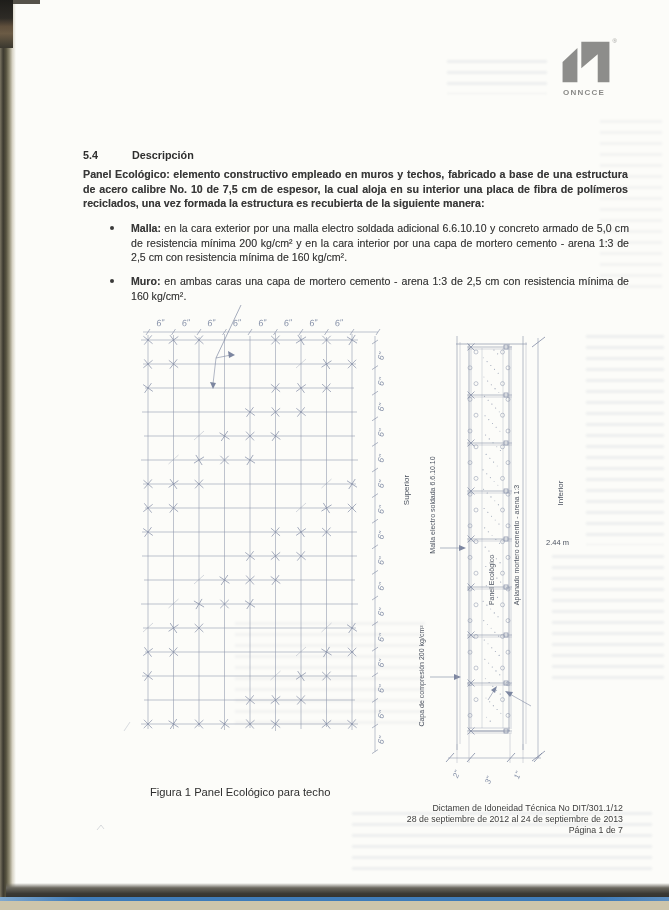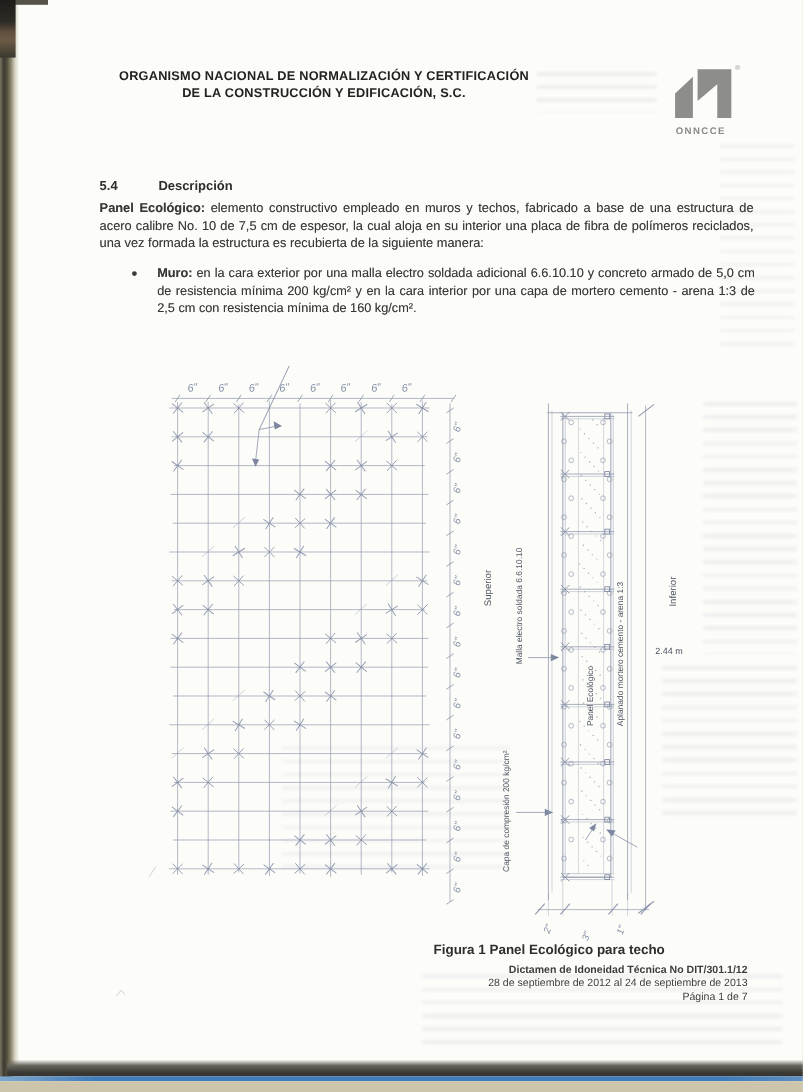--- a/index.html
+++ b/index.html
@@ -15,75 +15,75 @@
     background:linear-gradient(180deg,rgba(252,252,249,0) 0%,#6a675e 35%,#3b3a35 75%,#343330 100%);}
   .edge-blue{left:0;right:0;top:897px;height:4px;z-index:6;
     background:linear-gradient(90deg,#7fa8cf,#3f7cba 12%,#3f7cba 90%,#5e8fc0);}
   .edge-tan{left:0;right:0;top:901px;height:9px;background:#cdc5ab;z-index:6;}
   
   .ghost{position:absolute;z-index:1;opacity:.10;filter:blur(1.3px);pointer-events:none;
     background:repeating-linear-gradient(180deg,#77809a 0 3px,transparent 3px 11px);}
   
   .org-title{left:90px;top:58px;width:360px;text-align:center;font-weight:bold;
     font-size:10.6px;line-height:13.6px;letter-spacing:.2px;color:#222;z-index:3;}
-  .logo{left:555px;top:57px;width:58px;z-index:3;text-align:center;}
+  .logo{left:555px;top:41px;width:58px;z-index:3;text-align:center;}
   .logo-reg{position:absolute;right:-4px;top:-3px;font-size:6px;color:#9a9a98;}
   .logo-text{font-size:8px;font-weight:bold;letter-spacing:1.2px;color:#8a8a88;margin-top:1px;}
   
   .heading{left:83px;z-index:3;font-weight:bold;font-size:10.8px;color:#2e2e2e;}
   .hnum{display:inline-block;width:49px;}
   .para{left:83px;top:167px;width:545px;font-size:10.7px;line-height:14.6px;
-    text-align:justify;z-index:3;color:#383838;text-shadow:0 0 .4px rgba(50,50,50,.45);}
+    text-align:justify;z-index:3;color:#383838;text-shadow:0 0 .4px rgba(50,50,50,.45);font-weight:bold;}
   .bullet{left:83px;width:546px;z-index:3;font-size:10.6px;line-height:14.5px;
     color:#383838;text-shadow:0 0 .4px rgba(50,50,50,.45);}
   .dot{position:absolute;left:27px;top:5px;width:4px;height:4px;border-radius:50%;background:#3a3a3a;}
   .btext{display:block;margin-left:48px;text-align:justify;}
-  .caption{left:150px;top:786px;width:404px;text-align:right;font-weight:bold;
+  .caption{left:150px;top:786px;width:404px;text-align:left;font-weight:normal;
     font-size:11.2px;color:#2e2e2e;z-index:3;}
   .footer{right:46px;top:803px;text-align:right;font-size:8.8px;line-height:10.8px;
     color:#3c3c3c;z-index:3;}
-  .footer .f1{font-weight:bold;}
+  .footer .f1{font-weight:normal;}
   svg.fig{position:absolute;left:0;top:0;width:669px;height:910px;z-index:2;
     font-family:"Liberation Sans",sans-serif;}
 </style>
 </head>
 <body>
 
 <div class="sheet">
 
   <div class="ghost" style="left:447px;top:60px;width:100px;height:34px;"></div>
   <div class="ghost" style="left:600px;top:120px;width:62px;height:170px;opacity:.07;"></div>
   <div class="ghost" style="left:586px;top:335px;width:78px;height:210px;"></div>
   <div class="ghost" style="left:552px;top:555px;width:112px;height:130px;"></div>
   <div class="ghost" style="left:235px;top:622px;width:190px;height:105px;opacity:.07;"></div>
   <div class="ghost" style="left:352px;top:812px;width:300px;height:62px;"></div>
 
-  <div class="abs org-title">
-    <div>ORGANISMO NACIONAL DE NORMALIZACIÓN Y CERTIFICACIÓN</div>
-    <div>DE LA CONSTRUCCIÓN Y EDIFICACIÓN, S.C.</div>
-  </div>
 
   <div class="abs logo">
     <span class="logo-reg">®</span>
     <svg width="50" height="42" viewBox="0 0 64 52" style="margin-left:3px;">
       <polygon points="2,26 21,8 21,52 2,52" fill="#8d8d8b"></polygon>
       <polygon points="26,0 62,0 62,52 47,52 47,16 26,34" fill="#8d8d8b"></polygon>
     </svg>
     <div class="logo-text">ONNCCE</div>
   </div>
 
   <div class="abs heading" style="top:149px;">
     <span class="hnum">5.4</span><span>Descripción</span>
   </div>
 
   <div class="abs para"><b>Panel Ecológico:</b><span> elemento constructivo empleado en muros y techos, fabricado a base de una estructura de acero calibre No. 10 de 7,5 cm de espesor, la cual aloja en su interior una placa de fibra de polímeros reciclados, una vez formada la estructura es recubierta de la siguiente manera:</span></div>
 
   <div class="abs bullet" style="top:221px;">
     <span class="dot"></span>
-    <span class="btext"><b>Muro:</b><span> en la cara exterior por una malla electro soldada adicional 6.6.10.10 y concreto armado de 5,0 cm de resistencia mínima 200 kg/cm² y en la cara interior por una capa de mortero cemento - arena 1:3 de 2,5 cm con resistencia mínima de 160 kg/cm².</span></span>
+    <span class="btext"><b>Malla:</b><span> en la cara exterior por una malla electro soldada adicional 6.6.10.10 y concreto armado de 5,0 cm de resistencia mínima 200 kg/cm² y en la cara interior por una capa de mortero cemento - arena 1:3 de 2,5 cm con resistencia mínima de 160 kg/cm².</span></span>
+  </div>
+  <div class="abs bullet" style="top:274px;">
+    <span class="dot"></span>
+    <span class="btext"><b>Muro:</b><span> en ambas caras una capa de mortero cemento - arena 1:3 de 2,5 cm con resistencia mínima de 160 kg/cm².</span></span>
   </div>
 
   <svg class="fig" id="fig" viewBox="0 0 669 910">
       <line x1="141" y1="340" x2="358" y2="340" stroke="#949cb0" stroke-width="0.7" opacity="0.85"></line>
       <line x1="143" y1="364" x2="356" y2="364" stroke="#949cb0" stroke-width="0.7" opacity="0.85"></line>
       <line x1="145" y1="388" x2="354" y2="388" stroke="#949cb0" stroke-width="0.7" opacity="0.85"></line>
       <line x1="142" y1="412" x2="357" y2="412" stroke="#949cb0" stroke-width="0.7" opacity="0.85"></line>
       <line x1="144" y1="436" x2="355" y2="436" stroke="#949cb0" stroke-width="0.7" opacity="0.85"></line>
       <line x1="141" y1="460" x2="358" y2="460" stroke="#949cb0" stroke-width="0.7" opacity="0.85"></line>
       <line x1="143" y1="484" x2="356" y2="484" stroke="#949cb0" stroke-width="0.7" opacity="0.85"></line>

